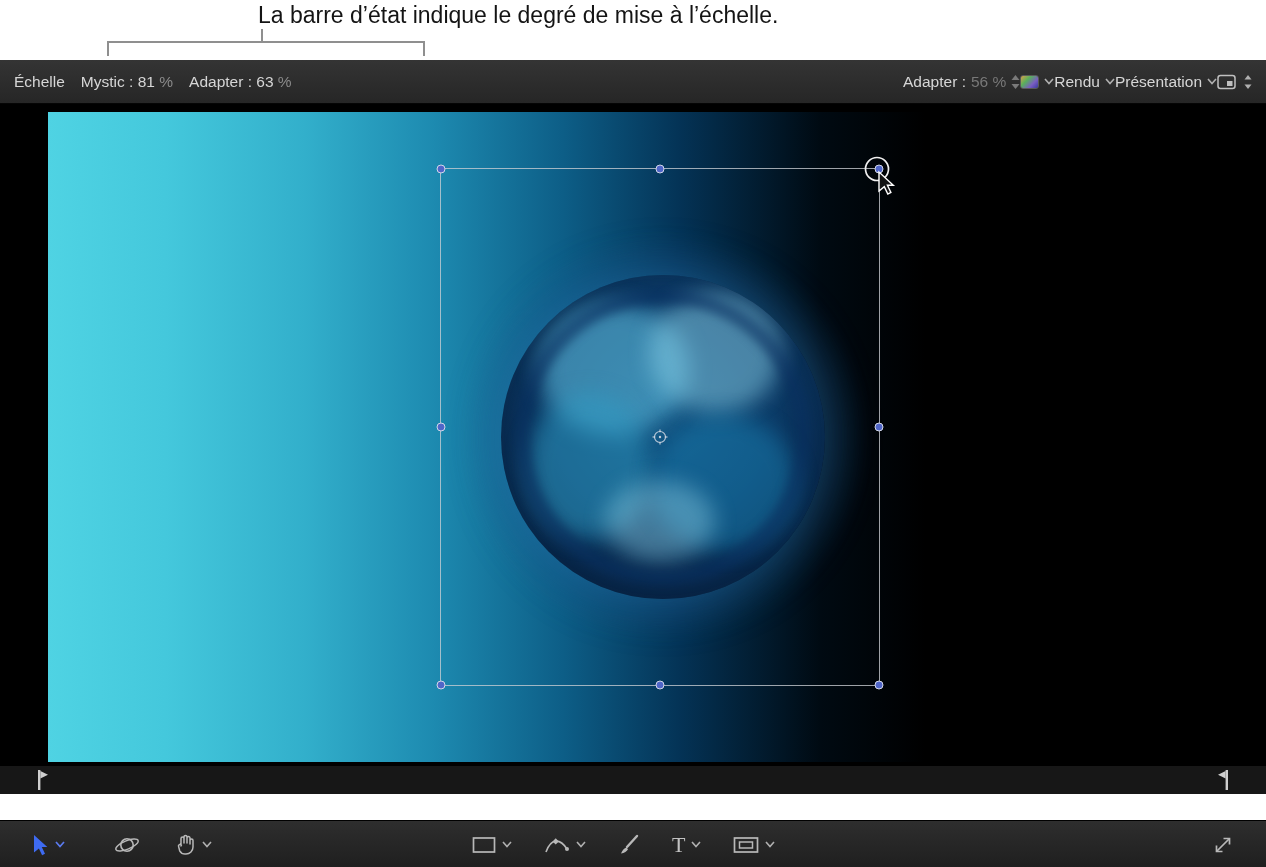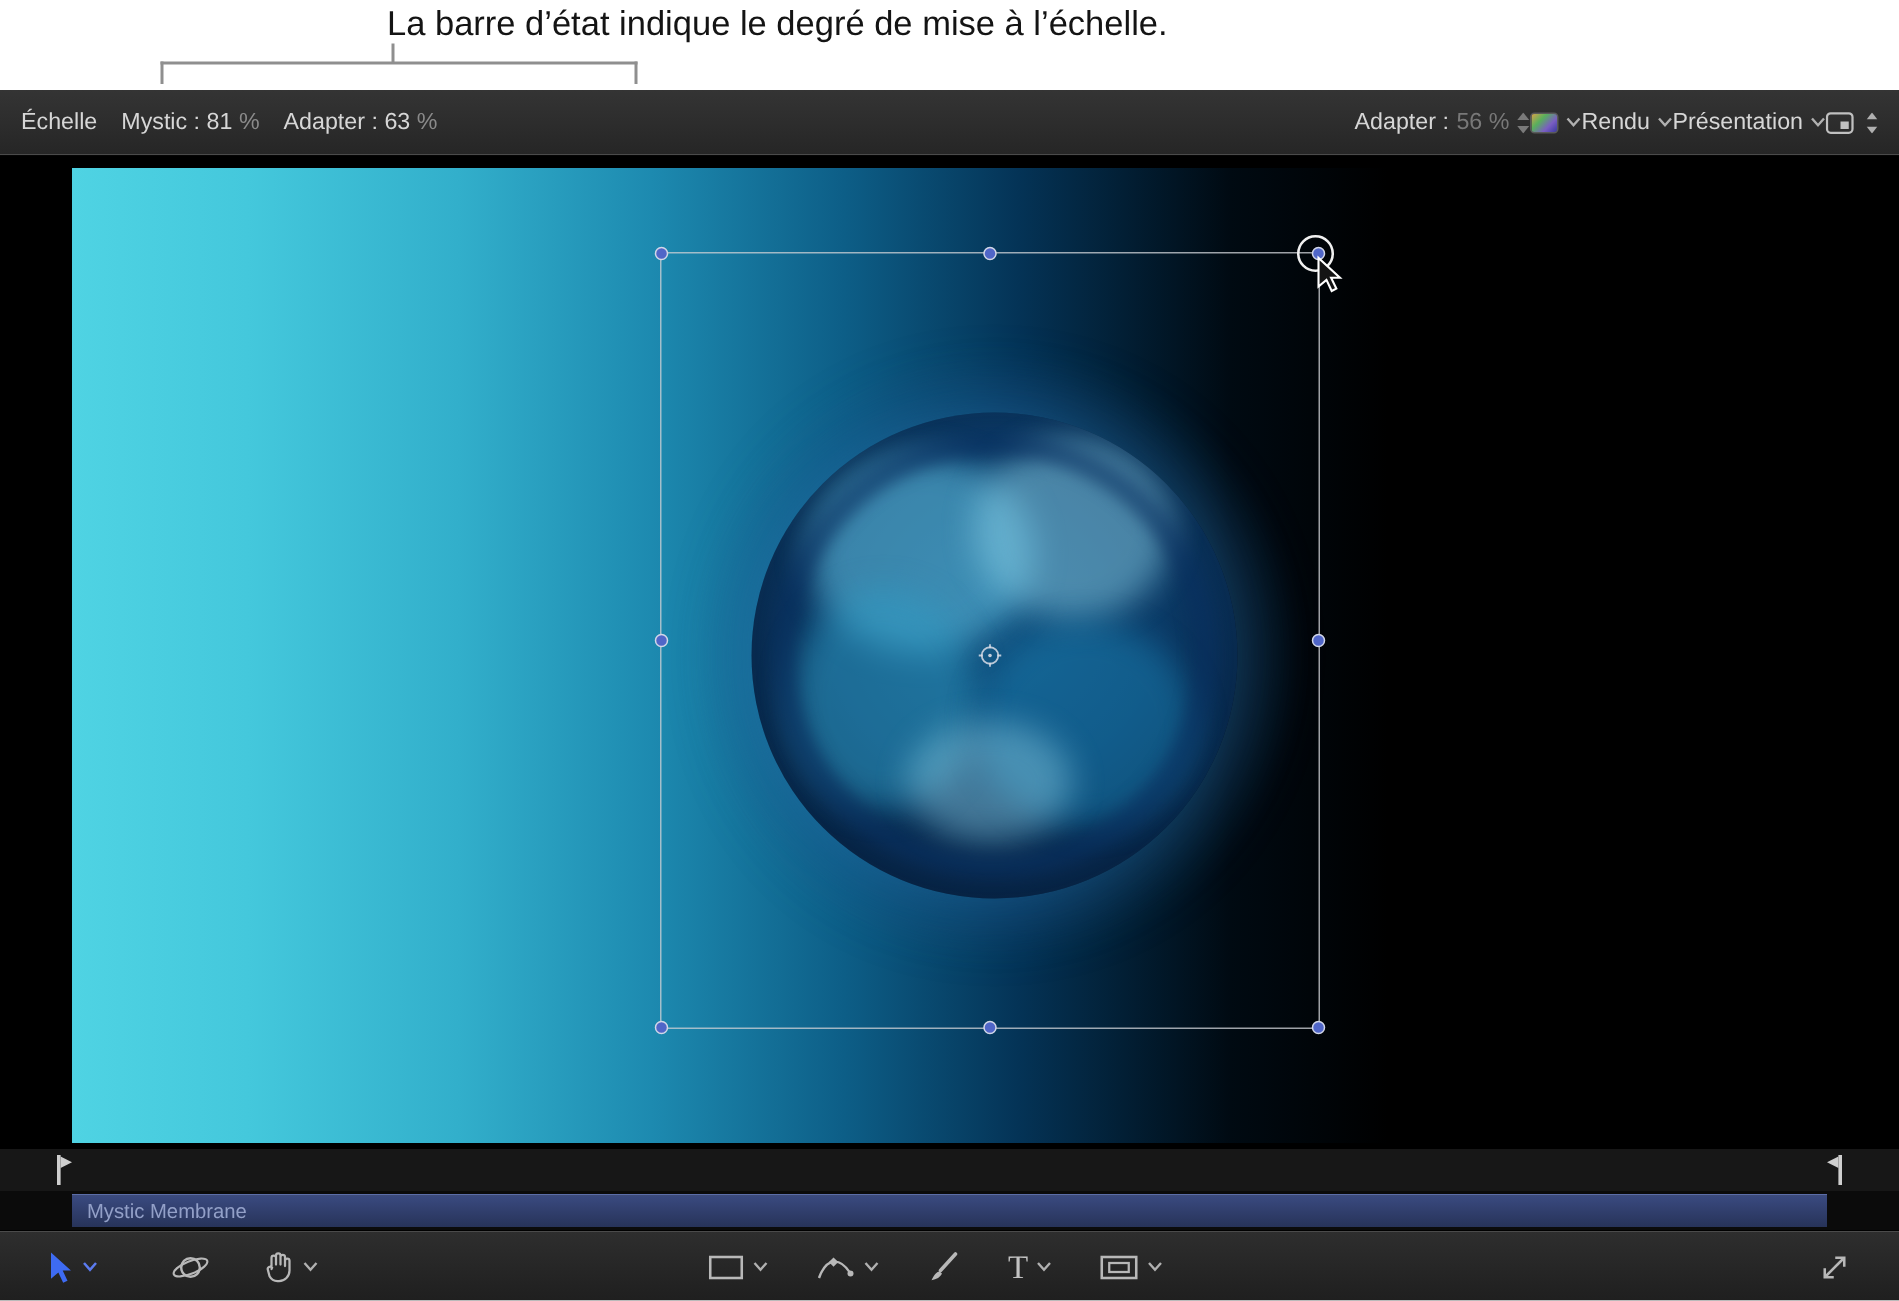--- a/index.html
+++ b/index.html
@@ -185,23 +185,20 @@
     <svg class="marker marker-in" width="14" height="22" viewBox="0 0 14 22">
       <rect x="2" y="1" width="2.4" height="20" fill="#cfcfcf"></rect>
       <polygon points="4.4,2 12,5.8 4.4,9.6" fill="#cfcfcf"></polygon>
     </svg>
     <svg class="marker marker-out" width="14" height="22" viewBox="0 0 14 22">
       <rect x="9.6" y="1" width="2.4" height="20" fill="#cfcfcf"></rect>
       <polygon points="9.6,2 2,5.8 9.6,9.6" fill="#cfcfcf"></polygon>
     </svg>
   </div>
 
-  <div class="trackrow">
-    <div class="trackbar">Mystic Membrane</div>
-  </div>
 
   <div class="toolbar">
 
     <div class="tool t-select">
       <svg class="icon-svg" width="17" height="22" viewBox="0 0 17 22">
         <path d="M2 1 L2 18.5 L6.9 14.4 L10.1 21.2 L13 19.8 L9.8 13 L15.3 13 Z" fill="#3e6bf2"></path>
       </svg>
       <svg class="icon-svg" width="10" height="7" viewBox="0 0 10 7">
           <polyline points="1,1 5,5.5 9,1" fill="none" stroke="#5b7bf0" stroke-width="1.7"></polyline>
         </svg>

